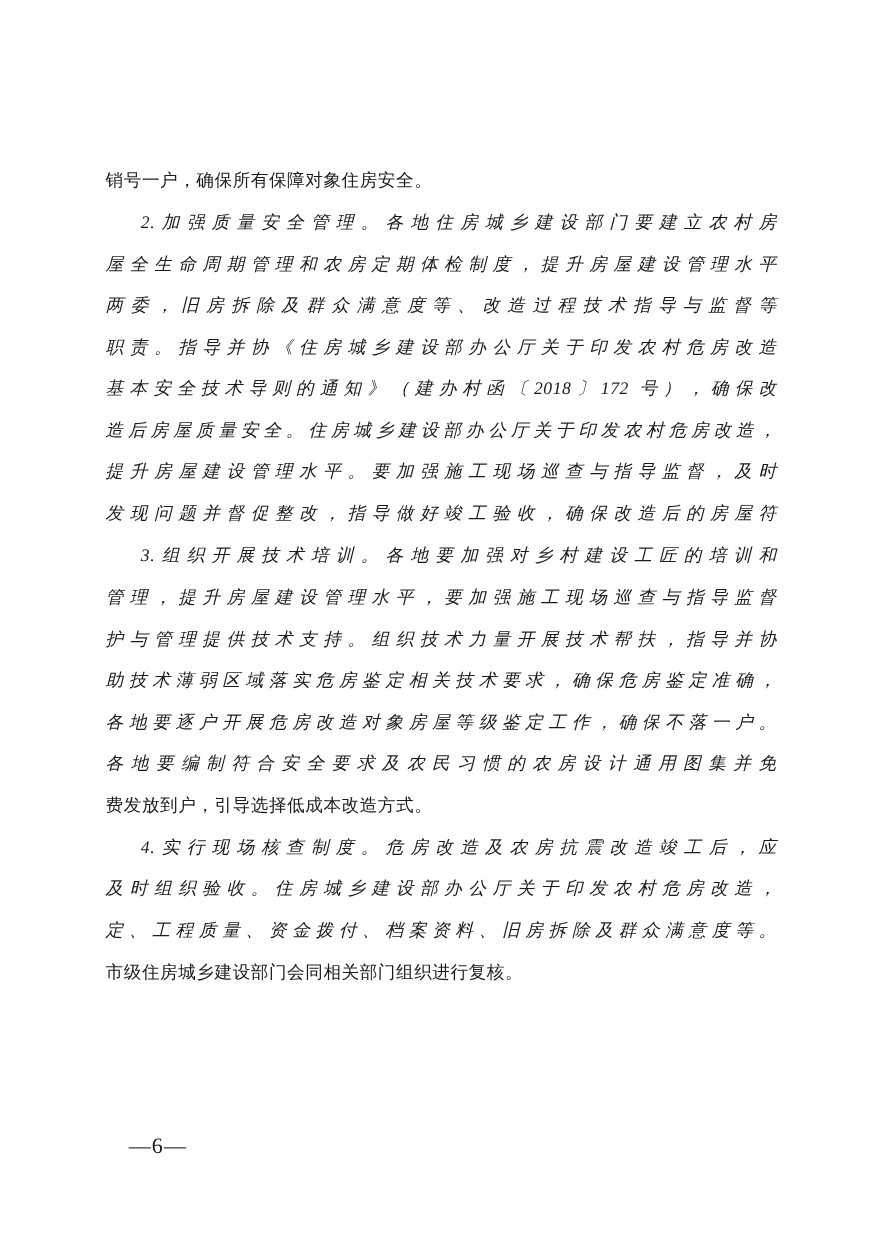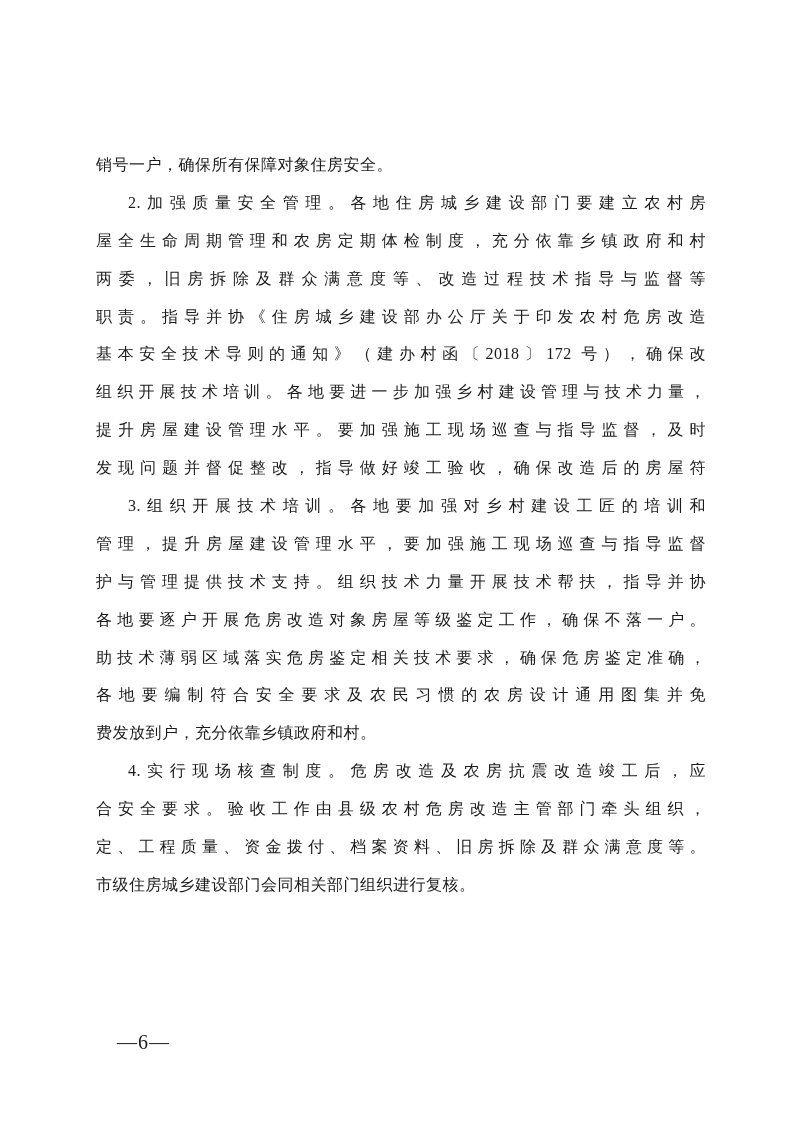--- a/index.html
+++ b/index.html
@@ -28,20 +28,21 @@
     height: 37.9px;
     white-space: normal;
     word-break: break-all;
     text-align: justify;
     text-justify: inter-character;
     text-align-last: left;
     letter-spacing: 0.5px;
   }
   .line.fill {
     text-align-last: justify;
+    font-style: italic;
   }
   .line.indent {
     text-indent: 2em;
   }
   .page-number {
     position: absolute;
     left: 117px;
     top: 1029px;
     font-size: 20px;
     line-height: 26px;
@@ -49,33 +50,33 @@
     color: #1b1b1b;
   }
 </style>
 </head>
 <body>
 
 <div class="page">
   <div class="text-block">
       <div class="line">销号一户，确保所有保障对象住房安全。</div>
       <div class="line indent fill">2.加强质量安全管理。各地住房城乡建设部门要建立农村房</div>
-      <div class="line fill">屋全生命周期管理和农房定期体检制度，充分依靠乡镇政府和村</div>
+      <div class="line fill">屋全生命周期管理和农房定期体检制度，提升房屋建设管理水平</div>
       <div class="line fill">两委，旧房拆除及群众满意度等、改造过程技术指导与监督等</div>
       <div class="line fill">职责。指导并协《住房城乡建设部办公厅关于印发农村危房改造</div>
       <div class="line fill">基本安全技术导则的通知》（建办村函〔2018〕172 号），确保改</div>
-      <div class="line fill">组织开展技术培训。各地要进一步加强乡村建设管理与技术力量，</div>
+      <div class="line fill">造后房屋质量安全。住房城乡建设部办公厅关于印发农村危房改造，</div>
       <div class="line fill">提升房屋建设管理水平。要加强施工现场巡查与指导监督，及时</div>
       <div class="line fill">发现问题并督促整改，指导做好竣工验收，确保改造后的房屋符</div>
       <div class="line indent fill">3.组织开展技术培训。各地要加强对乡村建设工匠的培训和</div>
       <div class="line fill">管理，提升房屋建设管理水平，要加强施工现场巡查与指导监督</div>
       <div class="line fill">护与管理提供技术支持。组织技术力量开展技术帮扶，指导并协</div>
+      <div class="line fill">助技术薄弱区域落实危房鉴定相关技术要求，确保危房鉴定准确，</div>
       <div class="line fill">各地要逐户开展危房改造对象房屋等级鉴定工作，确保不落一户。</div>
-      <div class="line fill">助技术薄弱区域落实危房鉴定相关技术要求，确保危房鉴定准确，</div>
       <div class="line fill">各地要编制符合安全要求及农民习惯的农房设计通用图集并免</div>
-      <div class="line">费发放到户，充分依靠乡镇政府和村。</div>
+      <div class="line">费发放到户，引导选择低成本改造方式。</div>
       <div class="line indent fill">4.实行现场核查制度。危房改造及农房抗震改造竣工后，应</div>
-      <div class="line fill">合安全要求。验收工作由县级农村危房改造主管部门牵头组织，</div>
+      <div class="line fill">及时组织验收。住房城乡建设部办公厅关于印发农村危房改造，</div>
       <div class="line fill">定、工程质量、资金拨付、档案资料、旧房拆除及群众满意度等。</div>
       <div class="line">市级住房城乡建设部门会同相关部门组织进行复核。</div>
     </div>
   <div class="page-number">—6—</div>
 </div>
 
 </body></html>

